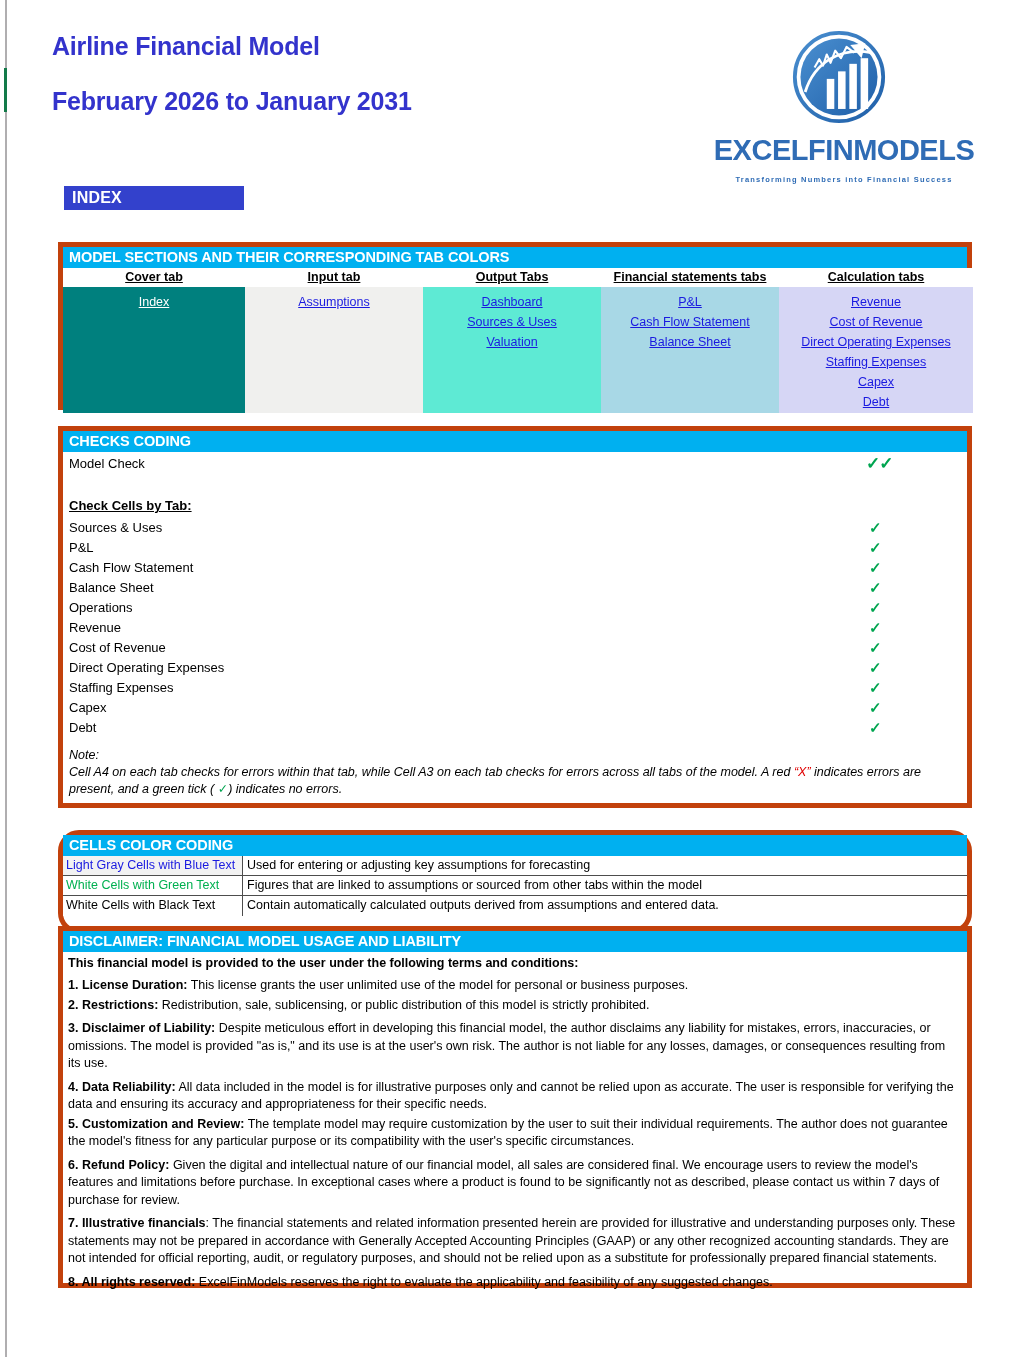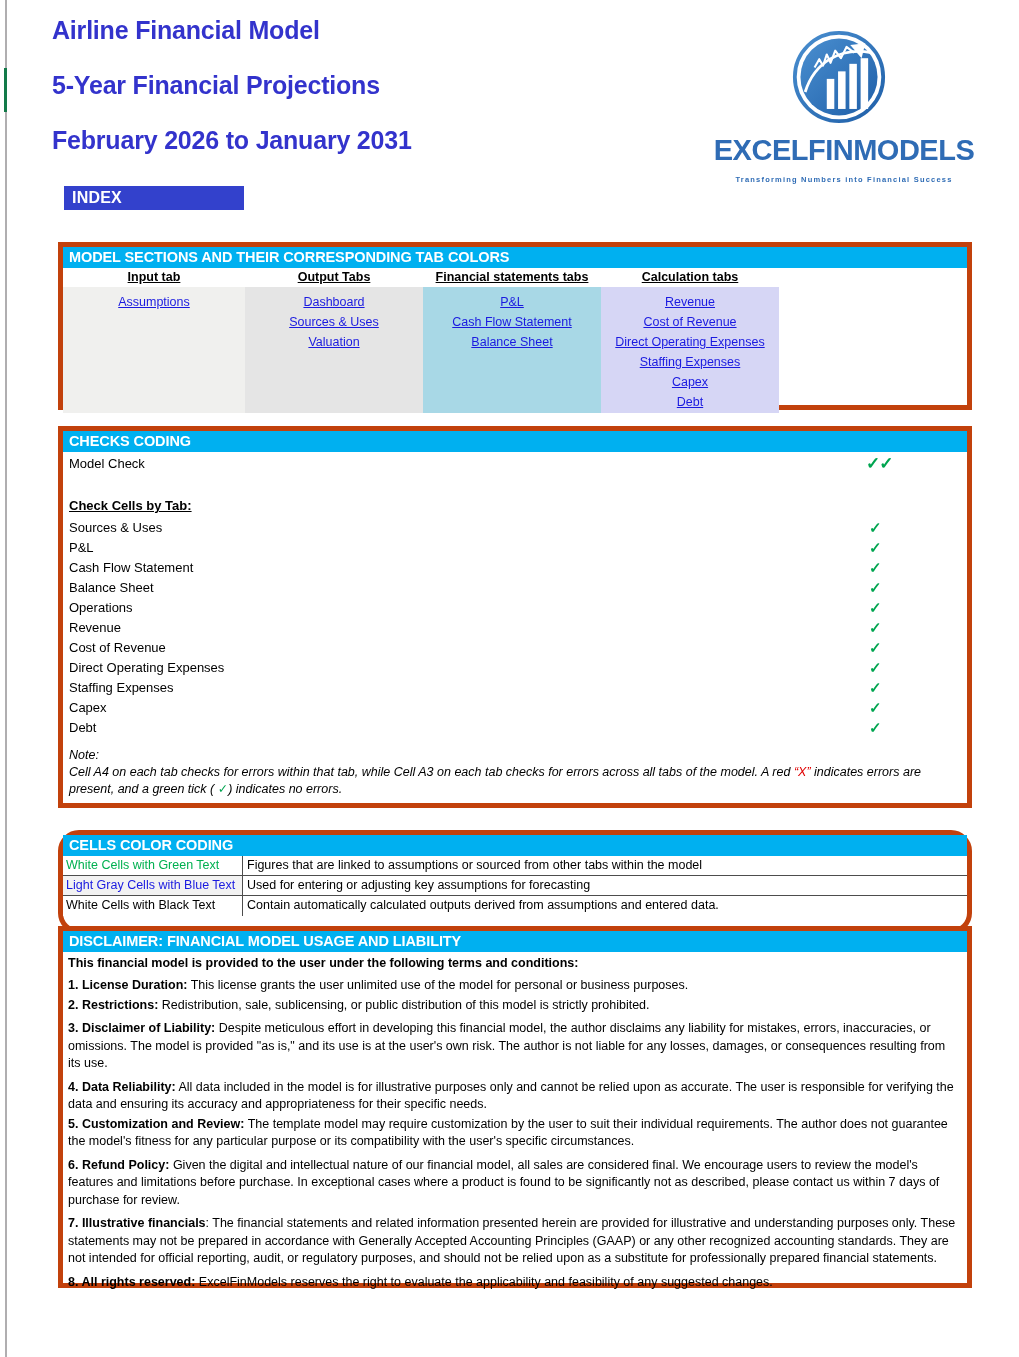--- a/index.html
+++ b/index.html
@@ -19,21 +19,21 @@
   .edge-gray {
     position: absolute; left: 5px; top: 0; width: 2px; height: 1357px;
     background: #b0aeb0;
   }
   .edge-green {
     position: absolute; left: 4px; top: 68px; width: 3px; height: 44px;
     background: #137a49;
   }
 
   
-  .title-block { position: absolute; left: 52px; top: 16px; }
+  .title-block { position: absolute; left: 52px; top: 32px; }
   .big-title {
     color: #3333cc;
     font-weight: bold;
     font-size: 25px;
     line-height: 29px;
     letter-spacing: -0.2px;
     margin: 0 0 26px 0;
     white-space: nowrap;
   }
   .big-title:last-of-type { margin-bottom: 0; }
@@ -117,21 +117,21 @@
     display: block;
     color: #1a1ae0;
     font-size: 12.5px;
     line-height: 20px;
     text-decoration: underline;
     cursor: pointer;
   }
   .c-cover  { background: #00807e; }
   .c-cover a { color: #ffffff; }
   .c-input  { background: #f0f0ee; }
-  .c-output { background: #e5e5e5; }
+  .c-output { background: #5eead4; }
   .c-fin    { background: #a8d8e6; }
   .c-calc   { background: #d6d6f5; }
 
   
   #checks { left: 58px; top: 426px; width: 914px; height: 382px; }
   .checks-body { padding: 2px 0 0 0; position: relative; }
   .check-row {
     position: relative;
     height: 20px;
     line-height: 20px;
@@ -220,21 +220,20 @@
 </head>
 <body>
 
 <div id="page">
 
   <div class="edge-gray"></div>
   <div class="edge-green"></div>
 
   <div class="title-block">
     <div class="big-title">Airline Financial Model</div>
-    <div class="big-title">5-Year Financial Projections</div>
     <div class="big-title">February 2026 to January 2031</div>
   </div>
 
   <div class="index-tab">INDEX</div>
 
   <div class="logo">
     <div class="logo-mark">
       <svg viewBox="0 0 100 100" width="94" height="94" aria-hidden="true">
         <defs>
           <linearGradient id="lg" x1="0" y1="0" x2="1" y2="1">
@@ -257,20 +256,26 @@
       </svg>
     </div>
     <div class="logo-word">EXCELFINMODELS</div>
     <div class="logo-tag">Transforming Numbers into Financial Success</div>
   </div>
 
   <div class="panel" id="sections">
     <div class="panel-head">MODEL SECTIONS AND THEIR CORRESPONDING TAB COLORS</div>
     <div class="sec-grid">
 
+      <div class="sec-col">
+        <div class="sec-colhead"><span>Cover tab</span></div>
+        <div class="sec-body c-cover">
+          <a>Index</a>
+        </div>
+      </div>
 
       <div class="sec-col">
         <div class="sec-colhead"><span>Input tab</span></div>
         <div class="sec-body c-input">
           <a>Assumptions </a>
         </div>
       </div>
 
       <div class="sec-col">
         <div class="sec-colhead"><span>Output Tabs</span></div>
@@ -367,26 +372,26 @@
       <div class="note-text">
         <span>Cell A4 on each tab checks for errors within that tab, while Cell A3 on each tab checks for errors across all tabs of the model. A red </span><span class="red">“X”</span><span> indicates errors are present, and a green tick ( </span><span class="grn">✓</span><span>) indicates no errors.</span>
       </div>
     </div>
   </div>
 
   <div class="panel" id="coding">
     <div class="panel-head">CELLS COLOR CODING</div>
     <div>
       <div class="code-row">
+        <div class="code-key k-gray">Light Gray Cells with Blue Text</div>
+        <div class="code-val">Used for entering or adjusting key assumptions for forecasting</div>
+      </div>
+      <div class="code-row">
         <div class="code-key k-green">White Cells with Green Text</div>
         <div class="code-val">Figures that are linked to assumptions or sourced from other tabs within the model</div>
-      </div>
-      <div class="code-row">
-        <div class="code-key k-gray">Light Gray Cells with Blue Text</div>
-        <div class="code-val">Used for entering or adjusting key assumptions for forecasting</div>
       </div>
       <div class="code-row">
         <div class="code-key k-black">White Cells with Black Text</div>
         <div class="code-val">Contain automatically calculated outputs derived from assumptions and entered data.</div>
       </div>
     </div>
   </div>
 
   <div class="panel" id="disclaimer">
     <div class="panel-head">DISCLAIMER: FINANCIAL MODEL USAGE AND LIABILITY</div>

